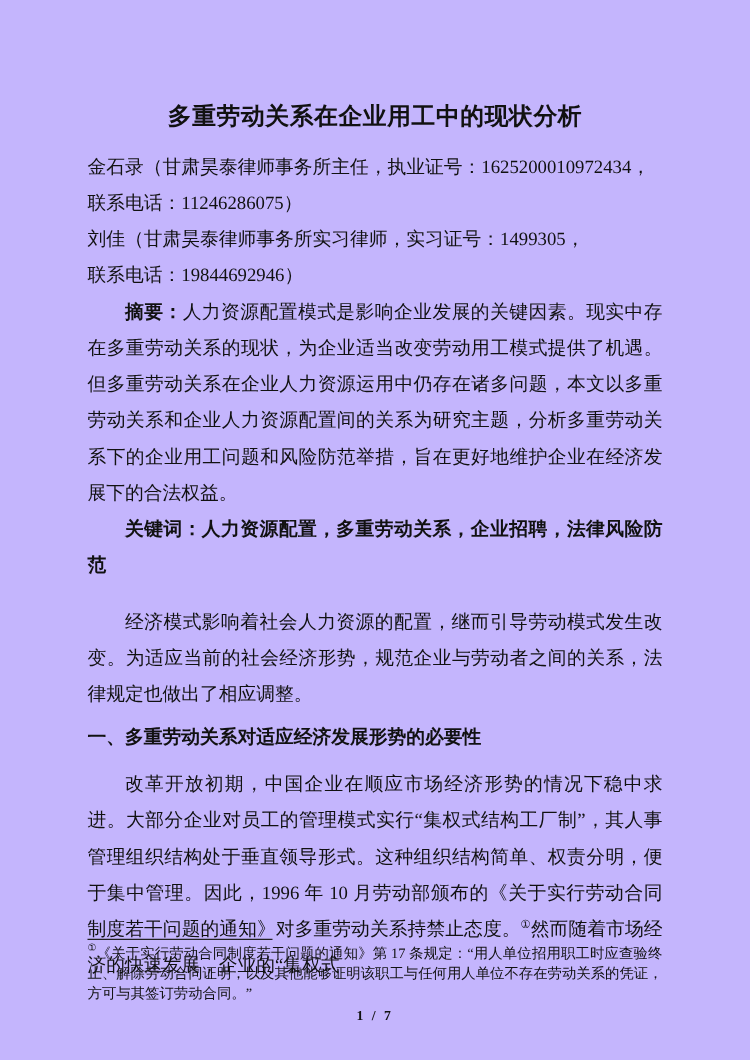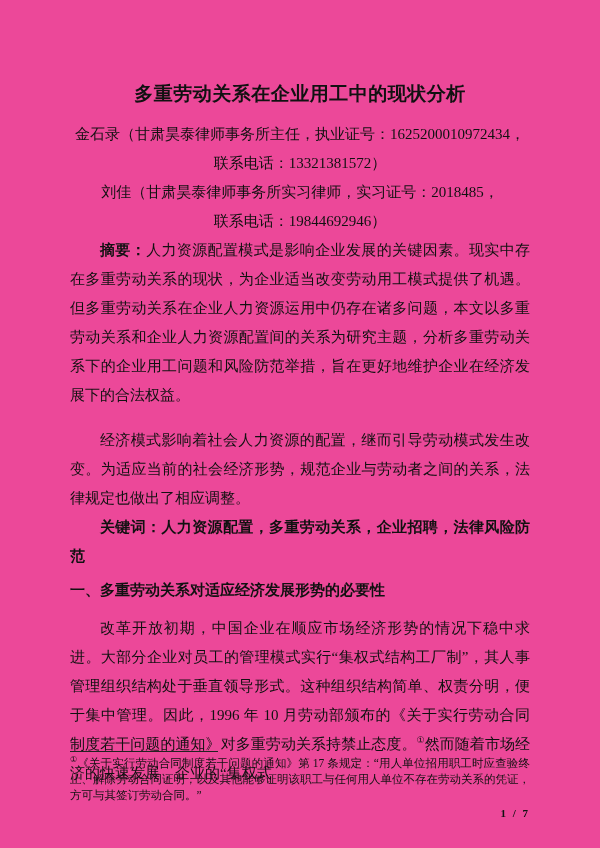--- a/index.html
+++ b/index.html
@@ -4,21 +4,21 @@
 <style>
   html, body {
     margin: 0;
     padding: 0;
     background: #ffffff;
   }
   .page {
     position: relative;
     width: 600px;
     height: 848px;
-    background: #ec4899;
+    background: #c4b5fd;
     box-sizing: border-box;
     padding: 82px 70px 0 70px;
     font-family: "Liberation Serif", "DejaVu Serif", serif;
     color: #111111;
     overflow: hidden;
   }
   .doc-title {
     margin: 0;
     font-size: 19px;
     line-height: 24px;
@@ -26,21 +26,21 @@
     text-align: center;
     letter-spacing: 0.5px;
   }
   .authors {
     margin-top: 14px;
   }
   .authors p {
     margin: 0;
     font-size: 15px;
     line-height: 29px;
-    text-align: center;
+    text-align: left;
   }
   .para {
     margin: 0;
     font-size: 15px;
     line-height: 29px;
     text-align: justify;
     text-indent: 2em;
   }
   .bold { font-weight: 700; }
   .keywords { font-weight: 700; }
@@ -75,45 +75,45 @@
     line-height: 16px;
     text-align: justify;
   }
   .footnote-text sup {
     font-size: 8px;
     line-height: 0;
     vertical-align: super;
   }
   .page-number {
     margin-top: 4px;
-    text-align: right;
+    text-align: center;
     font-size: 11px;
     font-weight: 700;
     letter-spacing: 2px;
   }
 </style>
 </head>
 <body>
 
 <div class="page">
 
   <h1 class="doc-title">多重劳动关系在企业用工中的现状分析</h1>
 
   <div class="authors">
     <p>金石录（甘肃昊泰律师事务所主任，执业证号：1625200010972434，</p>
-    <p>联系电话：13321381572）</p>
-    <p>刘佳（甘肃昊泰律师事务所实习律师，实习证号：2018485，</p>
+    <p>联系电话：11246286075）</p>
+    <p>刘佳（甘肃昊泰律师事务所实习律师，实习证号：1499305，</p>
     <p>联系电话：19844692946）</p>
   </div>
 
   <p class="para"><span class="bold">摘要：</span><span>人力资源配置模式是影响企业发展的关键因素。现实中存在多重劳动关系的现状，为企业适当改变劳动用工模式提供了机遇。但多重劳动关系在企业人力资源运用中仍存在诸多问题，本文以多重劳动关系和企业人力资源配置间的关系为研究主题，分析多重劳动关系下的企业用工问题和风险防范举措，旨在更好地维护企业在经济发展下的合法权益。</span></p>
 
+  <p class="para keywords"><span>关键词：</span><span>人力资源配置，多重劳动关系，企业招聘，法律风险防范</span></p>
+
   <p class="para p-intro">经济模式影响着社会人力资源的配置，继而引导劳动模式发生改变。为适应当前的社会经济形势，规范企业与劳动者之间的关系，法律规定也做出了相应调整。</p>
-
-  <p class="para keywords"><span>关键词：</span><span>人力资源配置，多重劳动关系，企业招聘，法律风险防范</span></p>
 
   <h2 class="section-heading">一、多重劳动关系对适应经济发展形势的必要性</h2>
 
   <p class="para p-section"><span>改革开放初期，中国企业在顺应市场经济形势的情况下稳中求进。大部分企业对员工的管理模式实行“集权式结构工厂制”，其人事管理组织结构处于垂直领导形式。这种组织结构简单、权责分明，便于集中管理。因此，1996 年 10 月劳动部颁布的《关于实行劳动合同制度若干问题的通知》对多重劳动关系持禁止态度。</span><sup>①</sup><span>然而随着市场经济的快速发展，企业的“集权式</span></p>
 
   <div class="footnote-area">
     <div class="footnote-rule"></div>
     <p class="footnote-text"><sup>①</sup><span>《关于实行劳动合同制度若干问题的通知》第 17 条规定：“用人单位招用职工时应查验终止、解除劳动合同证明，以及其他能够证明该职工与任何用人单位不存在劳动关系的凭证，方可与其签订劳动合同。”</span></p>
     <div class="page-number">1 / 7</div>
   </div>

